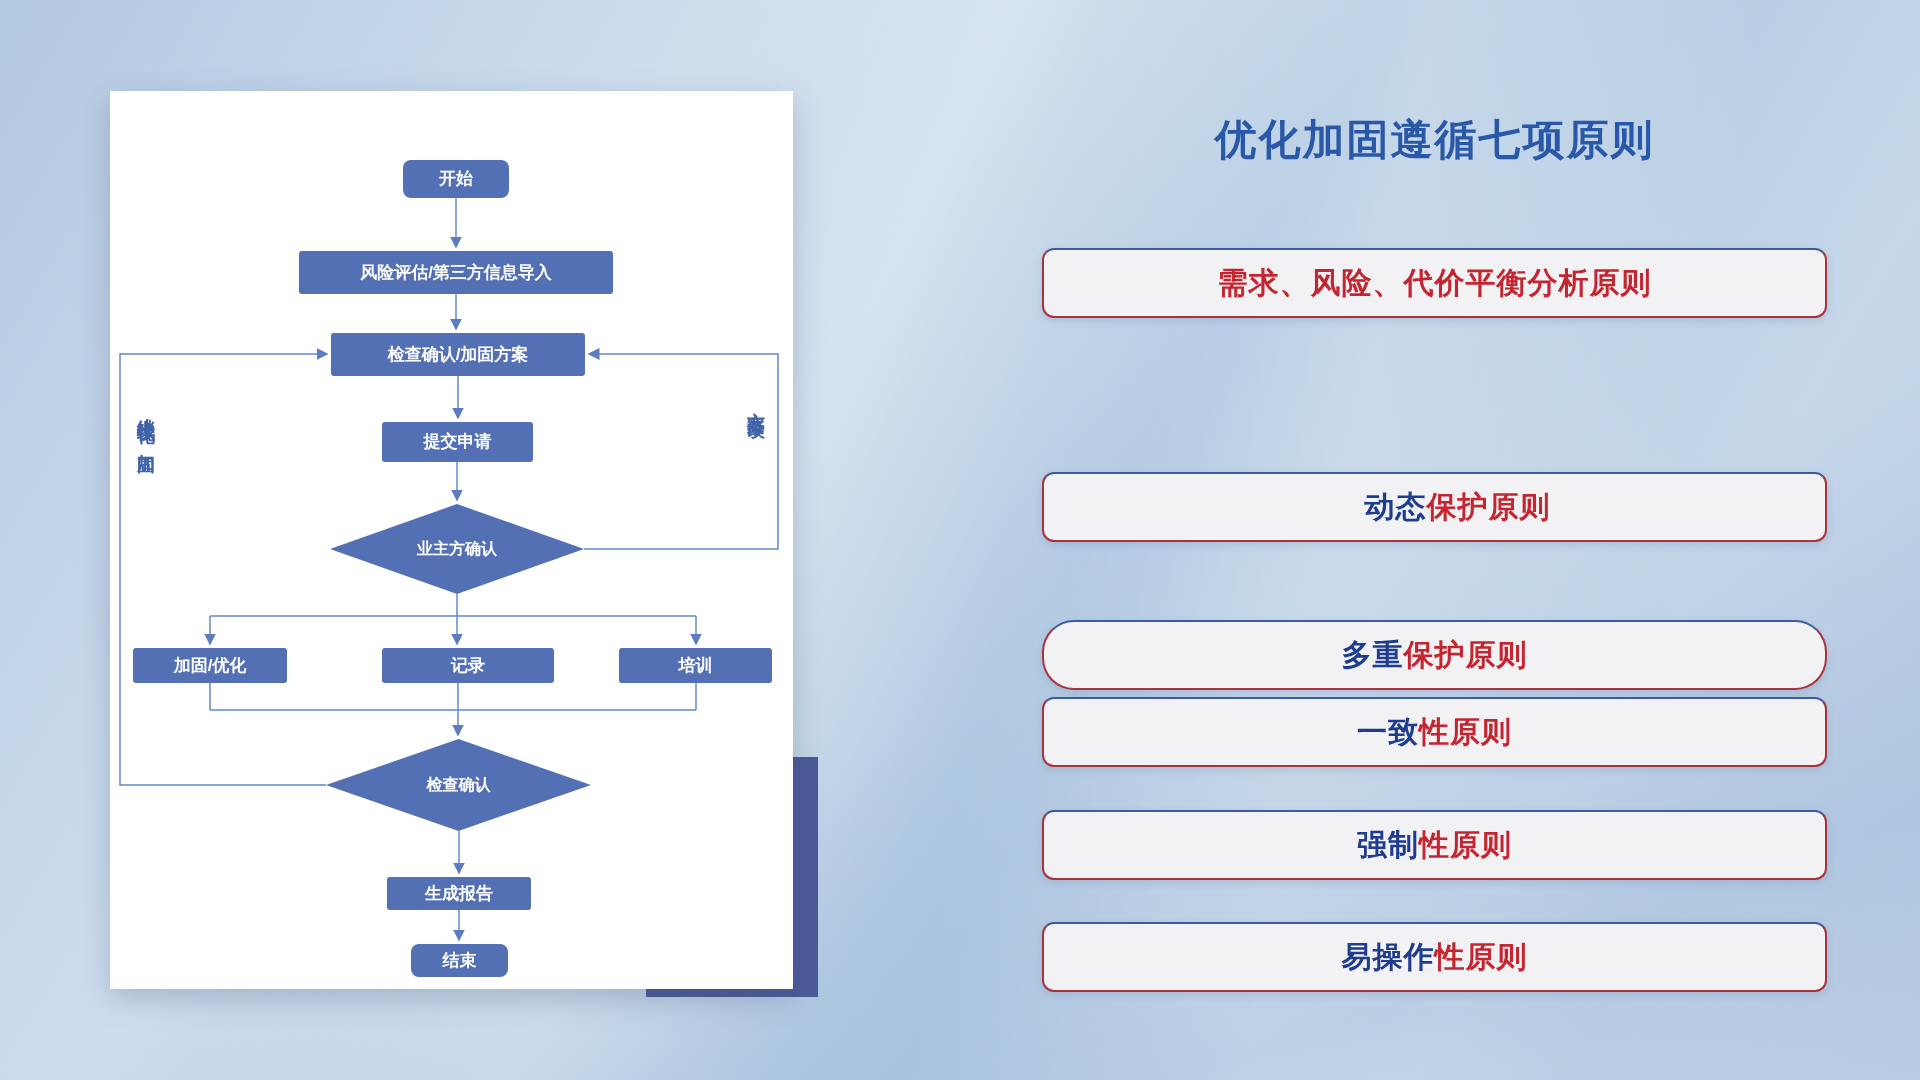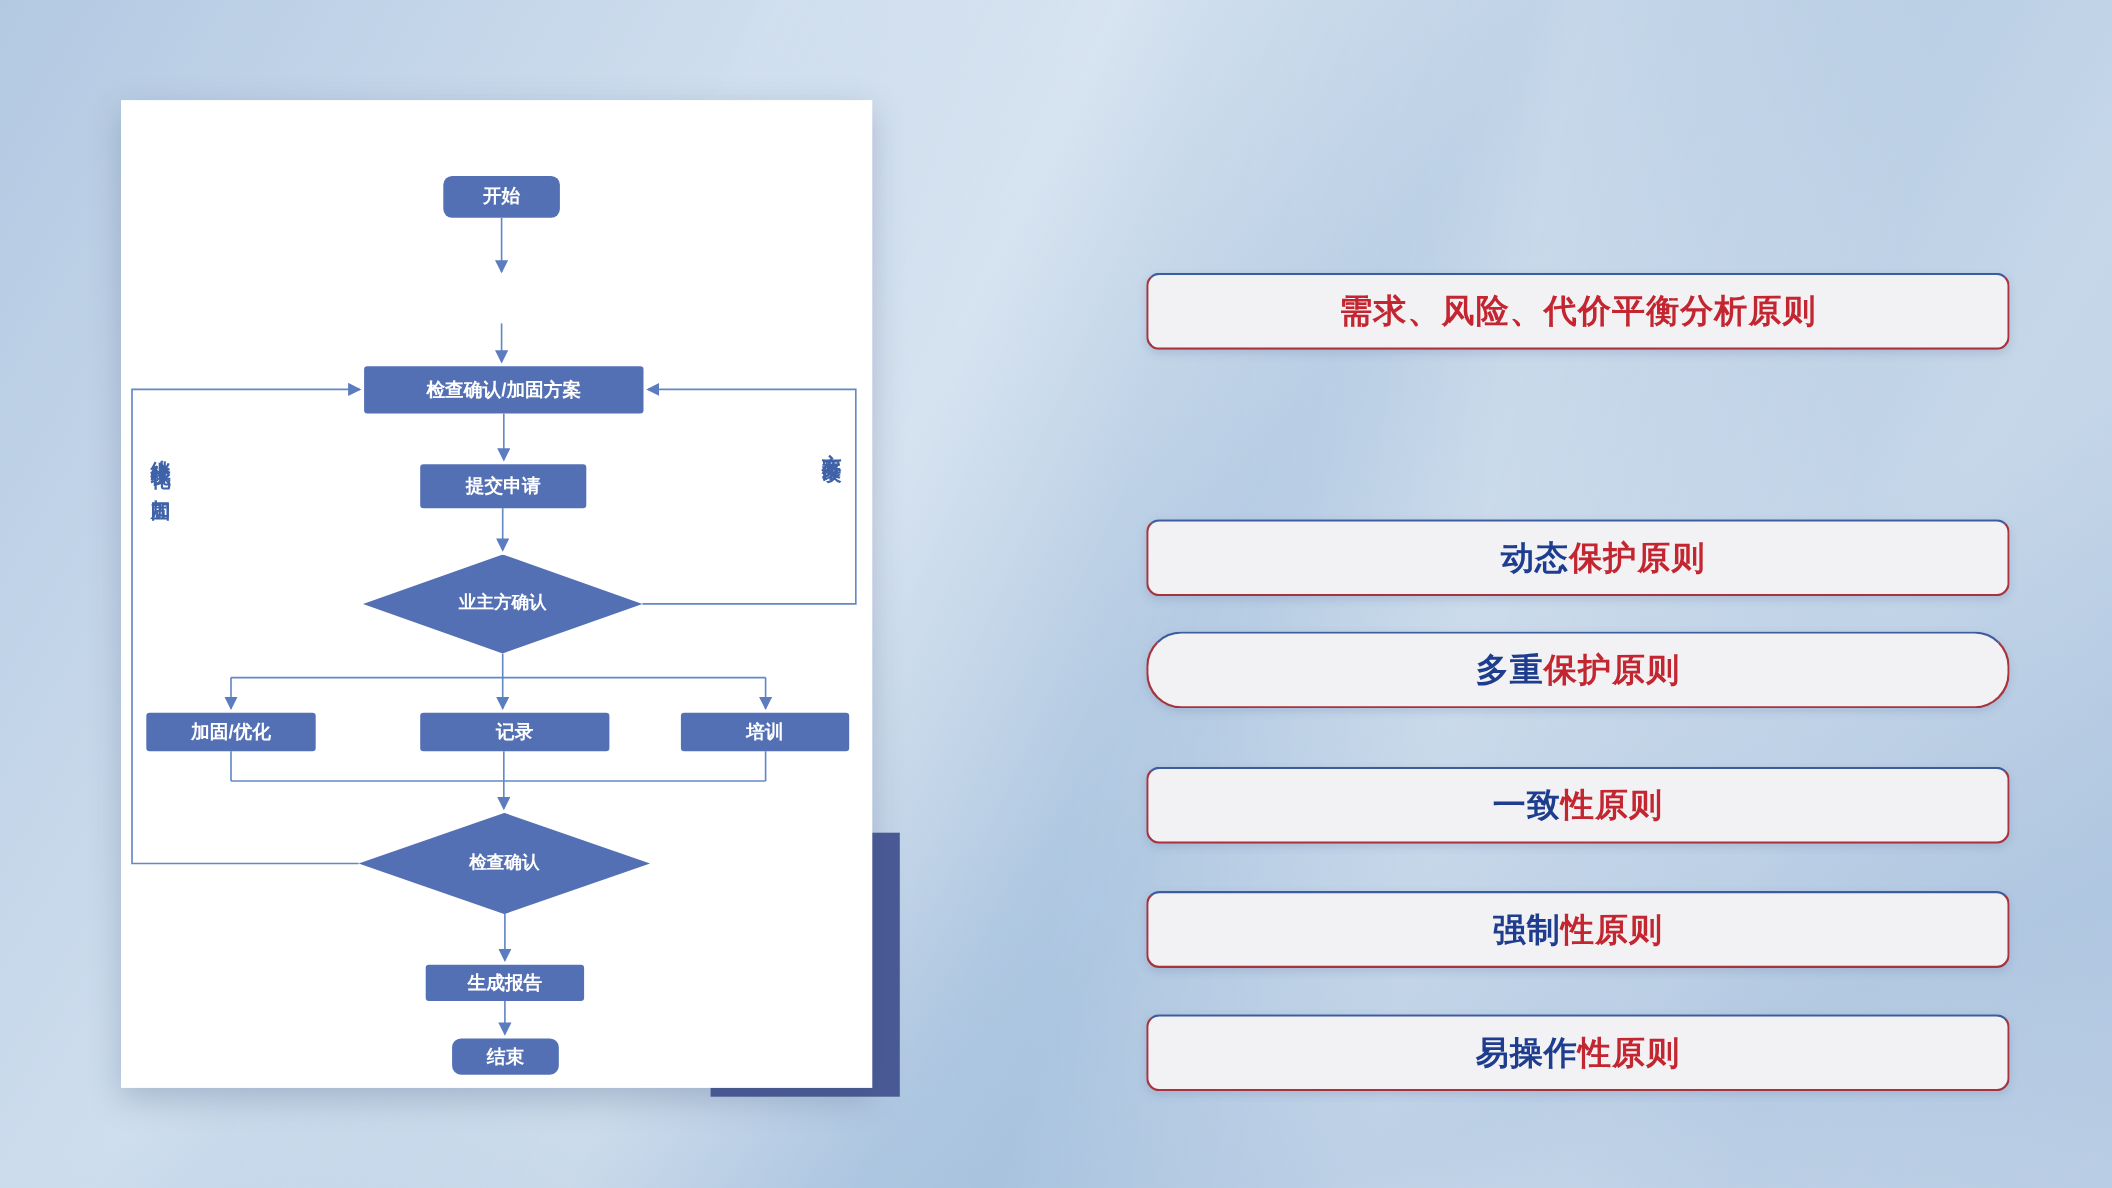--- a/index.html
+++ b/index.html
@@ -106,20 +106,21 @@
         <line x1="349" y1="740" x2="349" y2="782" marker-end="url(#arrow)"></line>
         <line x1="349" y1="819" x2="349" y2="849" marker-end="url(#arrow)"></line>
 
         <polyline points="216,694 10,694 10,263 217,263" marker-end="url(#arrow)"></polyline>
         <polyline points="474,458 668,458 668,263 479,263" marker-end="url(#arrow)"></polyline>
       </g>
     </svg>
 
     <div class="node round" style="left:293px;top:69px;width:106px;height:38px;">开始</div>
 
+    <div class="node rect" style="left:189px;top:160px;width:314px;height:43px;">风险评估/第三方信息导入</div>
 
     <div class="node rect" style="left:221px;top:242px;width:254px;height:43px;">检查确认/加固方案</div>
 
     <div class="node rect" style="left:272px;top:331px;width:151px;height:40px;">提交申请</div>
 
     <div class="node diamond" style="left:220px;top:413px;width:254px;height:90px;">业主方确认</div>
 
     <div class="node rect" style="left:23px;top:557px;width:154px;height:35px;">加固/优化</div>
 
     <div class="node rect" style="left:272px;top:557px;width:172px;height:35px;">记录</div>
@@ -131,30 +132,31 @@
     <div class="node rect" style="left:277px;top:786px;width:144px;height:33px;">生成报告</div>
 
     <div class="node round" style="left:301px;top:853px;width:97px;height:33px;">结束</div>
 
     <div class="edge-label" style="left:24px;top:313px;height:150px;">继续优化/加固</div>
 
     <div class="edge-label" style="left:634px;top:307px;height:92px;">方案修改</div>
 
   </div>
 
+  <div class="right-title">优化加固遵循七项原则</div>
 
   <div class="principle" style="top:248px;font-family:Liberation Mono, monospace;">
     <span class="seg-blue"></span>
       <span class="seg-red">需求、风险、代价平衡分析原则</span>
   </div>
   <div class="principle" style="top:472px;padding-left:46px;">
     <span class="seg-blue">动态</span>
       <span class="seg-red">保护原则</span>
   </div>
-  <div class="principle" style="top:574px;border-radius:32px;">
+  <div class="principle" style="top:620px;border-radius:32px;">
     <span class="seg-blue">多重</span>
       <span class="seg-red">保护原则</span>
   </div>
   <div class="principle" style="top:697px;">
     <span class="seg-blue">一致</span>
       <span class="seg-red">性原则</span>
   </div>
   <div class="principle" style="top:810px;">
     <span class="seg-blue">强制</span>
       <span class="seg-red">性原则</span>

